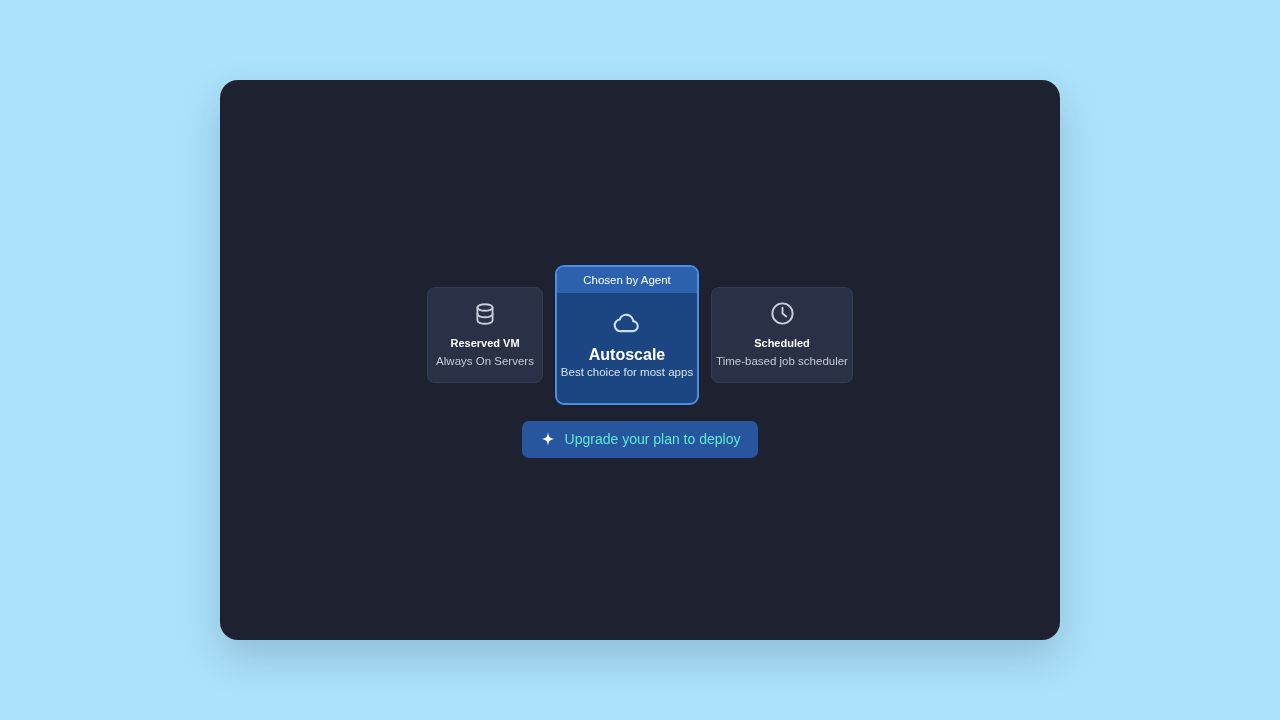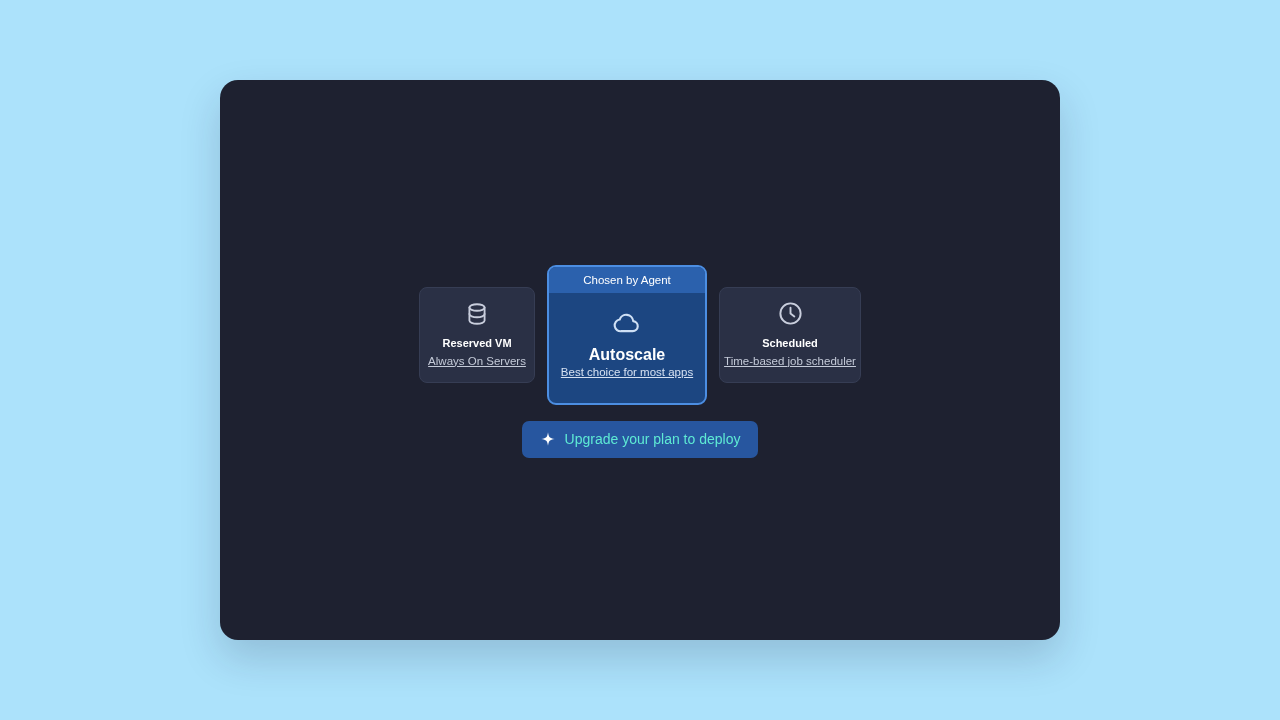--- a/index.html
+++ b/index.html
@@ -82,26 +82,25 @@
     line-height: 19px;
     white-space: nowrap;
   }
 
   .plan-card .card-sub {
     color: #c4cad8;
     font-size: 11.5px;
     line-height: 16px;
     white-space: nowrap;
     margin-top: 0;
-    text-decoration: underline;
   }
 
   
   .plan-card.selected {
-    width: 160px;
+    width: 144px;
     height: 140px;
     background: #1c4681;
     border: 2px solid #4c8ee2;
     border-radius: 9px;
     padding: 0;
     justify-content: flex-start;
     overflow: hidden;
     position: relative;
   }
 

